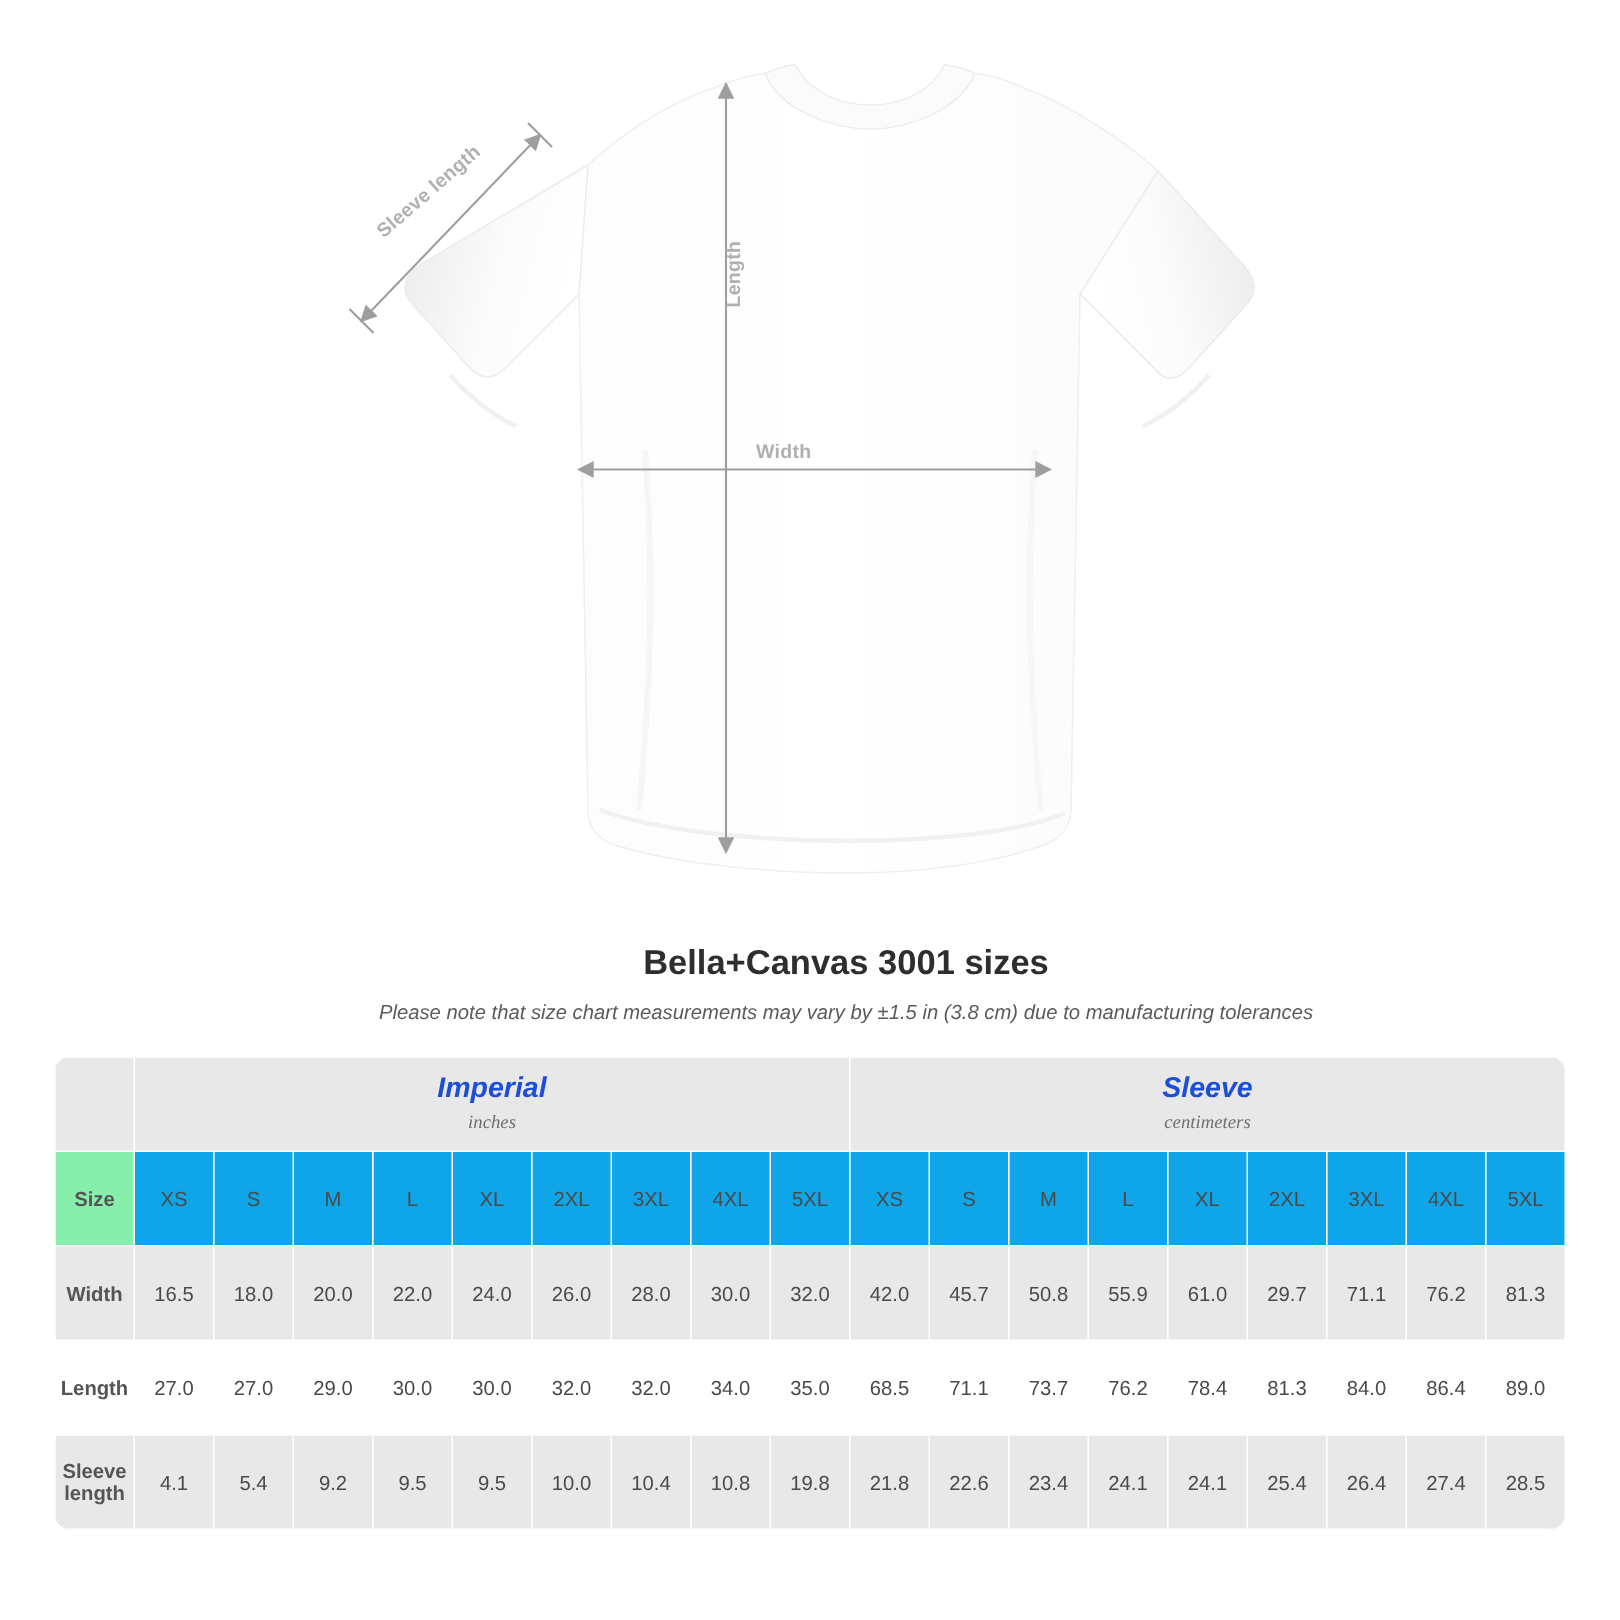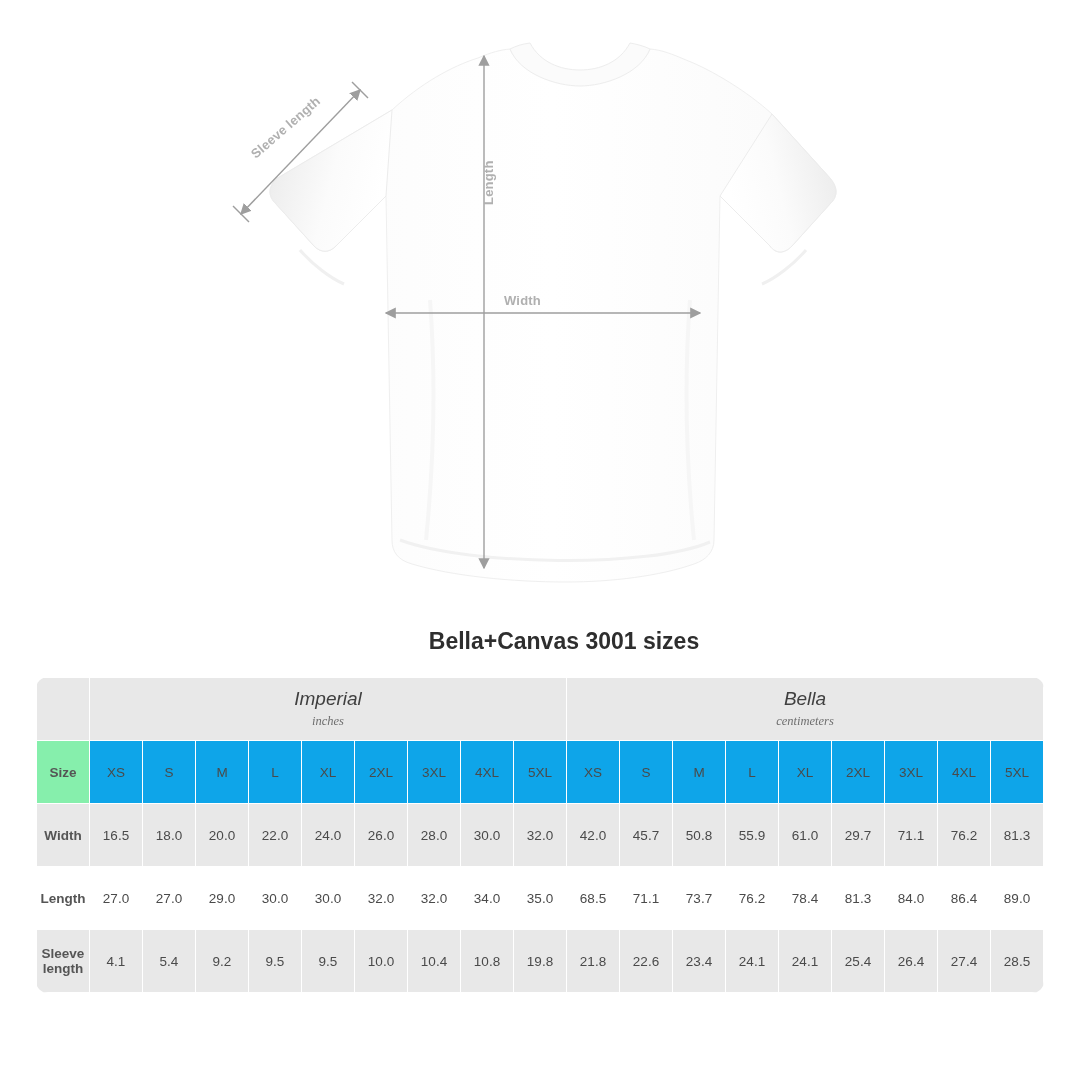--- a/index.html
+++ b/index.html
@@ -94,22 +94,22 @@
     font-weight: normal;
   }
   .unit-header td {
     background: #e8e8e8;
     height: 78px;
     border: none;
   }
   .unit-name {
     font-size: 19px;
     font-style: italic;
-    font-weight: normal;
-    color: #404040;
+    font-weight: bold;
+    color: #1d4ed8;
     line-height: 1.25;
   }
   .unit-sub {
     font-size: 12.5px;
     font-style: italic;
     color: #6e6e6e;
     line-height: 1.6;
     font-family: Liberation Serif, serif;
   }
   .row-size td {
@@ -219,33 +219,34 @@
     <line x1="233" y1="206" x2="249" y2="222" stroke="#9e9e9e" stroke-width="1.4"></line>
   </svg>
 
   <div class="dim-label lbl-sleeve">Sleeve length</div>
   <div class="dim-label lbl-length">Length</div>
   <div class="dim-label lbl-width">Width</div>
 </div>
 
 <div class="title-block">
   <h1 class="chart-title">Bella+Canvas 3001 sizes</h1>
+  <p class="chart-note">Please note that size chart measurements may vary by ±1.5 in (3.8 cm) due to manufacturing tolerances</p>
 </div>
 
 <div class="table-wrap">
   <table class="size-table">
     <tbody>
       <tr class="unit-header">
         <td></td>
         <td colspan="9">
           <div class="unit-name">Imperial</div>
           <div class="unit-sub">inches</div>
         </td>
         <td colspan="9">
-          <div class="unit-name">Bella</div>
+          <div class="unit-name">Sleeve</div>
           <div class="unit-sub">centimeters</div>
         </td>
       </tr>
 
       <tr class="row-size">
         <td class="rowhead">Size</td>
         <td>XS</td>
         <td>S</td>
         <td>M</td>
         <td>L</td>

